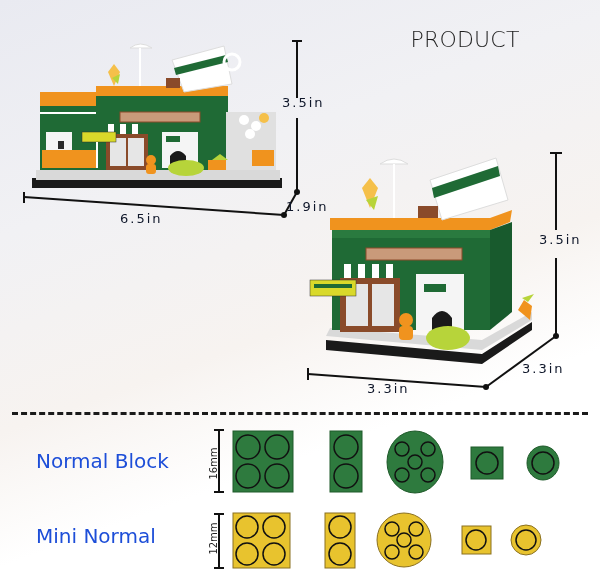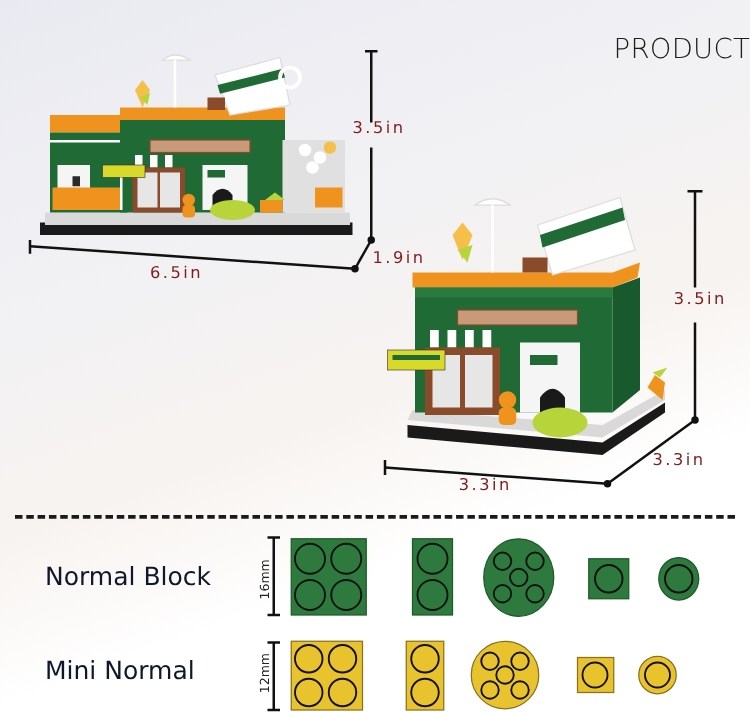--- a/index.html
+++ b/index.html
@@ -4,34 +4,34 @@
 <style>
   * { box-sizing: border-box; margin: 0; padding: 0; }
   html, body { width: 600px; height: 570px; overflow: hidden; }
   body {
     position: relative;
     font-family: "DejaVu Sans", sans-serif;
     background: linear-gradient(160deg, #e9eaf1 0%, #f1f1f4 30%, #f7f3f0 55%, #ffffff 72%, #ffffff 100%);
   }
   .abs { position: absolute; }
   .title {
-    left: 330px; top: 24px; width: 270px; text-align: right;
+    left: 330px; top: 24px; width: 270px; text-align: center;
     font-family: "DejaVu Sans", sans-serif; font-weight: 300;
     color: #1e1e1e; font-size: 22px; line-height: 31px; letter-spacing: 0.2px;
   }
   .dim {
-    font-family: "DejaVu Sans", sans-serif; font-size: 13px; color: #7f1d1d;
+    font-family: "DejaVu Sans", sans-serif; font-size: 13px; color: #0f172a;
     letter-spacing: 2px;
   }
   .dotline {
     left: 12px; top: 412px; width: 576px; height: 0;
     border-top: 3px dashed #1a1a1a;
   }
   .blocklabel {
-    font-family: "DejaVu Sans", sans-serif; font-size: 20px; color: #0f172a;
+    font-family: "DejaVu Sans", sans-serif; font-size: 20px; color: #1d4ed8;
   }
   .mmlabel {
     font-size: 10px; color: #222; transform: rotate(-90deg); transform-origin: center;
   }
   
   .model { overflow: visible; }
 </style>
 </head>
 <body>
 
@@ -106,21 +106,21 @@
   <circle cx="297" cy="192" r="3" fill="#111"></circle>
 
   <line x1="24" y1="197" x2="284" y2="215" stroke="#111" stroke-width="2"></line>
   <line x1="24" y1="192" x2="24" y2="203" stroke="#111" stroke-width="2"></line>
   <circle cx="284" cy="215" r="3" fill="#111"></circle>
 
   <line x1="284" y1="215" x2="297" y2="192" stroke="#111" stroke-width="2"></line>
 </svg>
 <div class="abs dim" style="left:282px;top:95px">3.5in</div>
 <div class="abs dim" style="left:120px;top:211px">6.5in</div>
-<div class="abs dim" style="left:298px;top:199px">1.9in</div>
+<div class="abs dim" style="left:286px;top:199px">1.9in</div>
 
 <svg class="abs model" style="left:300px;top:140px" width="300" height="260">
 
   <path d="M26 210 L182 224 L232 190 L232 182 L182 214 L26 200 Z" fill="#1a1a1a"></path>
   <path d="M26 196 L182 210 L232 180 L232 172 L182 200 L30 188 Z" fill="#d9d9d9"></path>
 
   <path d="M30 78 L190 78 L212 70 L210 82 L190 90 L30 90 Z" fill="#f0931e"></path>
 
   <rect x="32" y="90" width="158" height="100" fill="#1f6a35"></rect>
   <rect x="32" y="90" width="158" height="8" fill="#2a7a3f"></rect>

